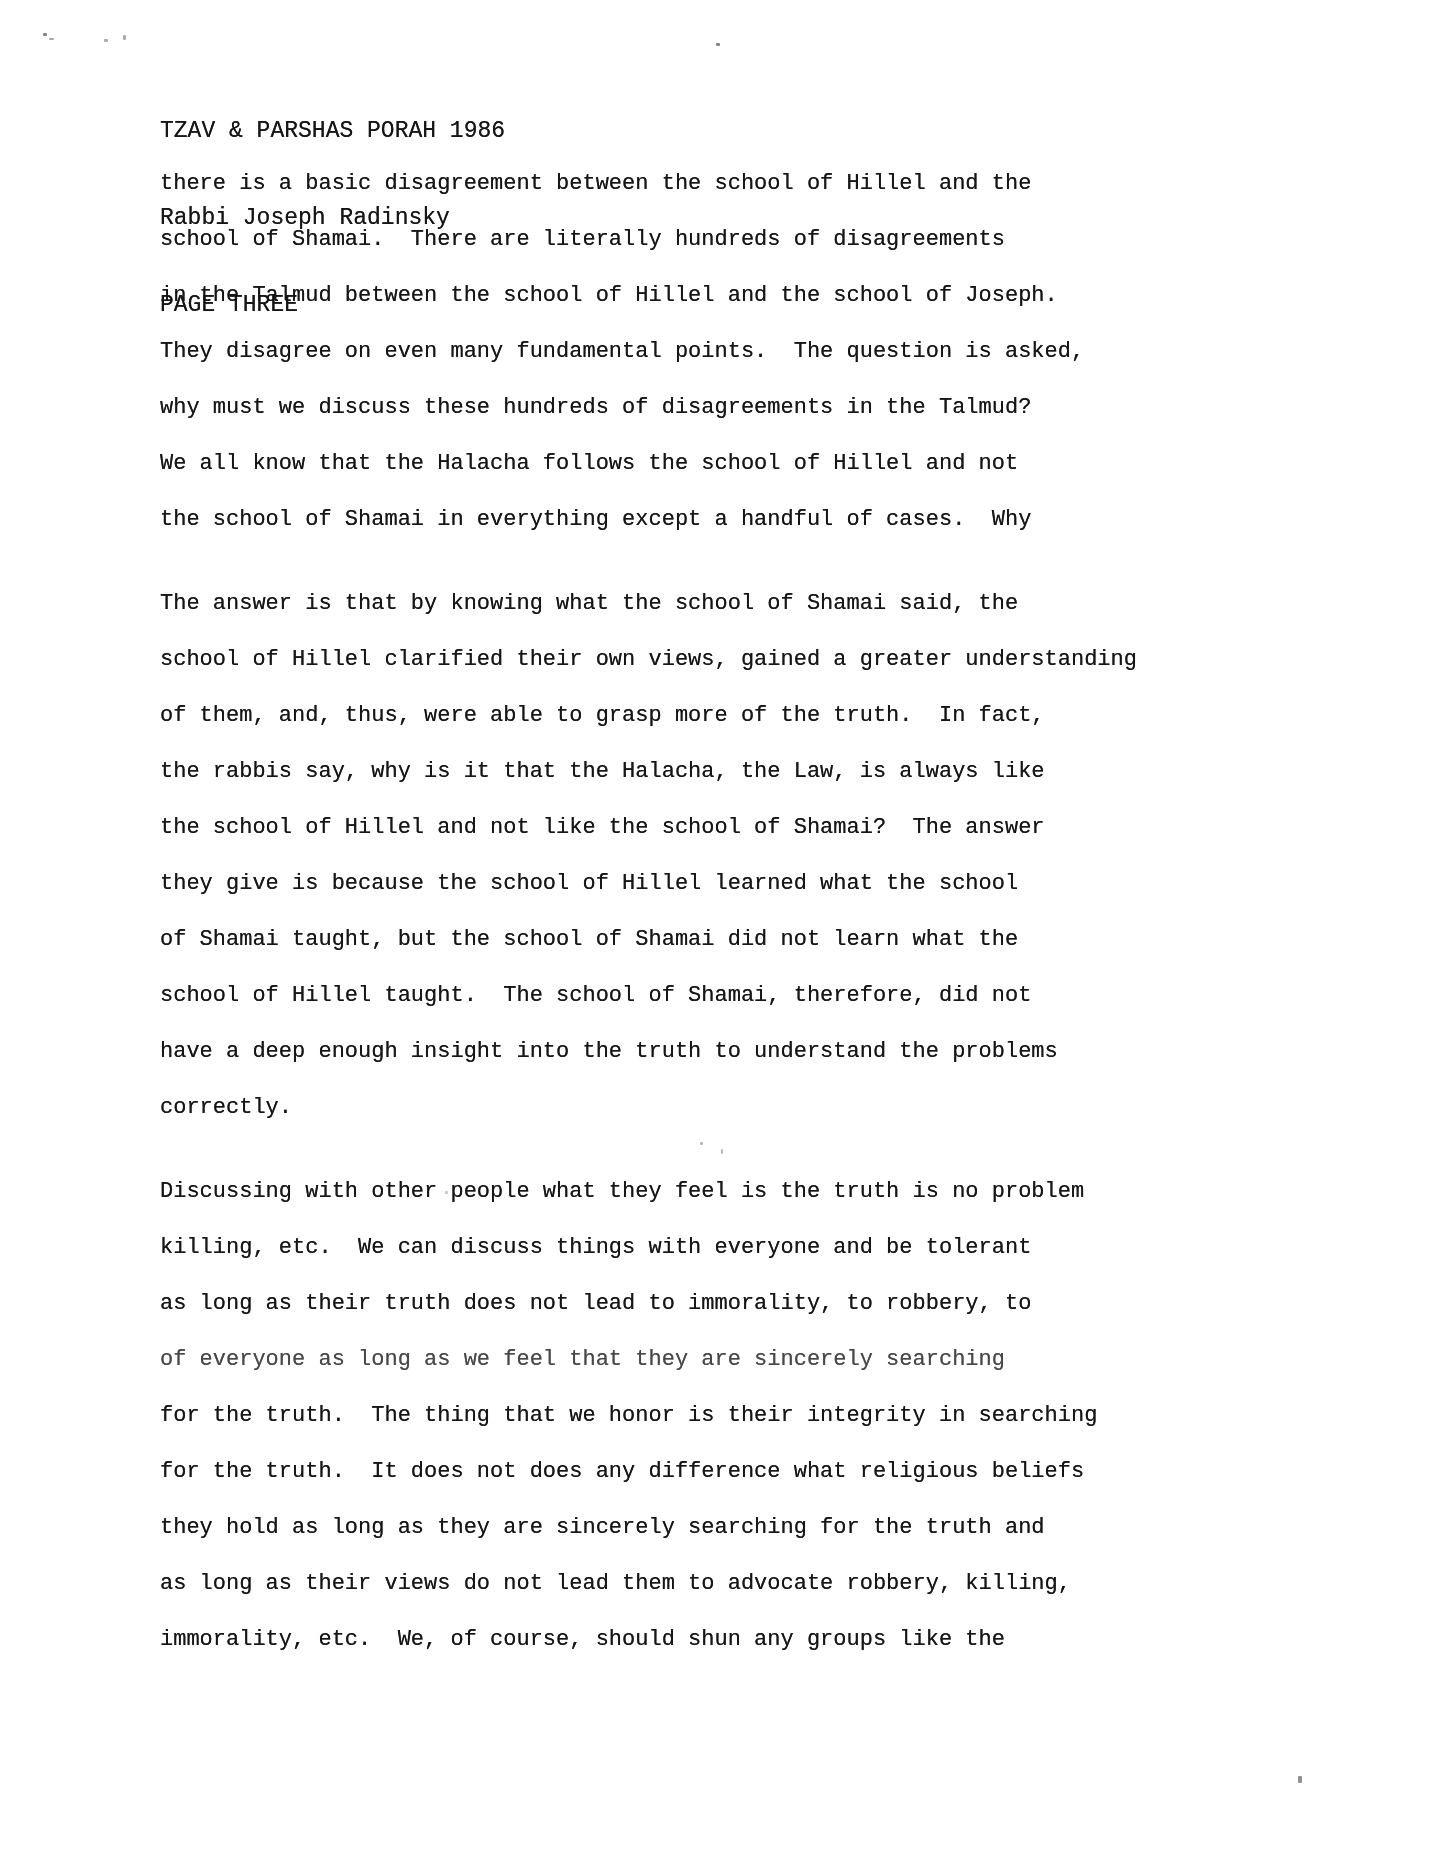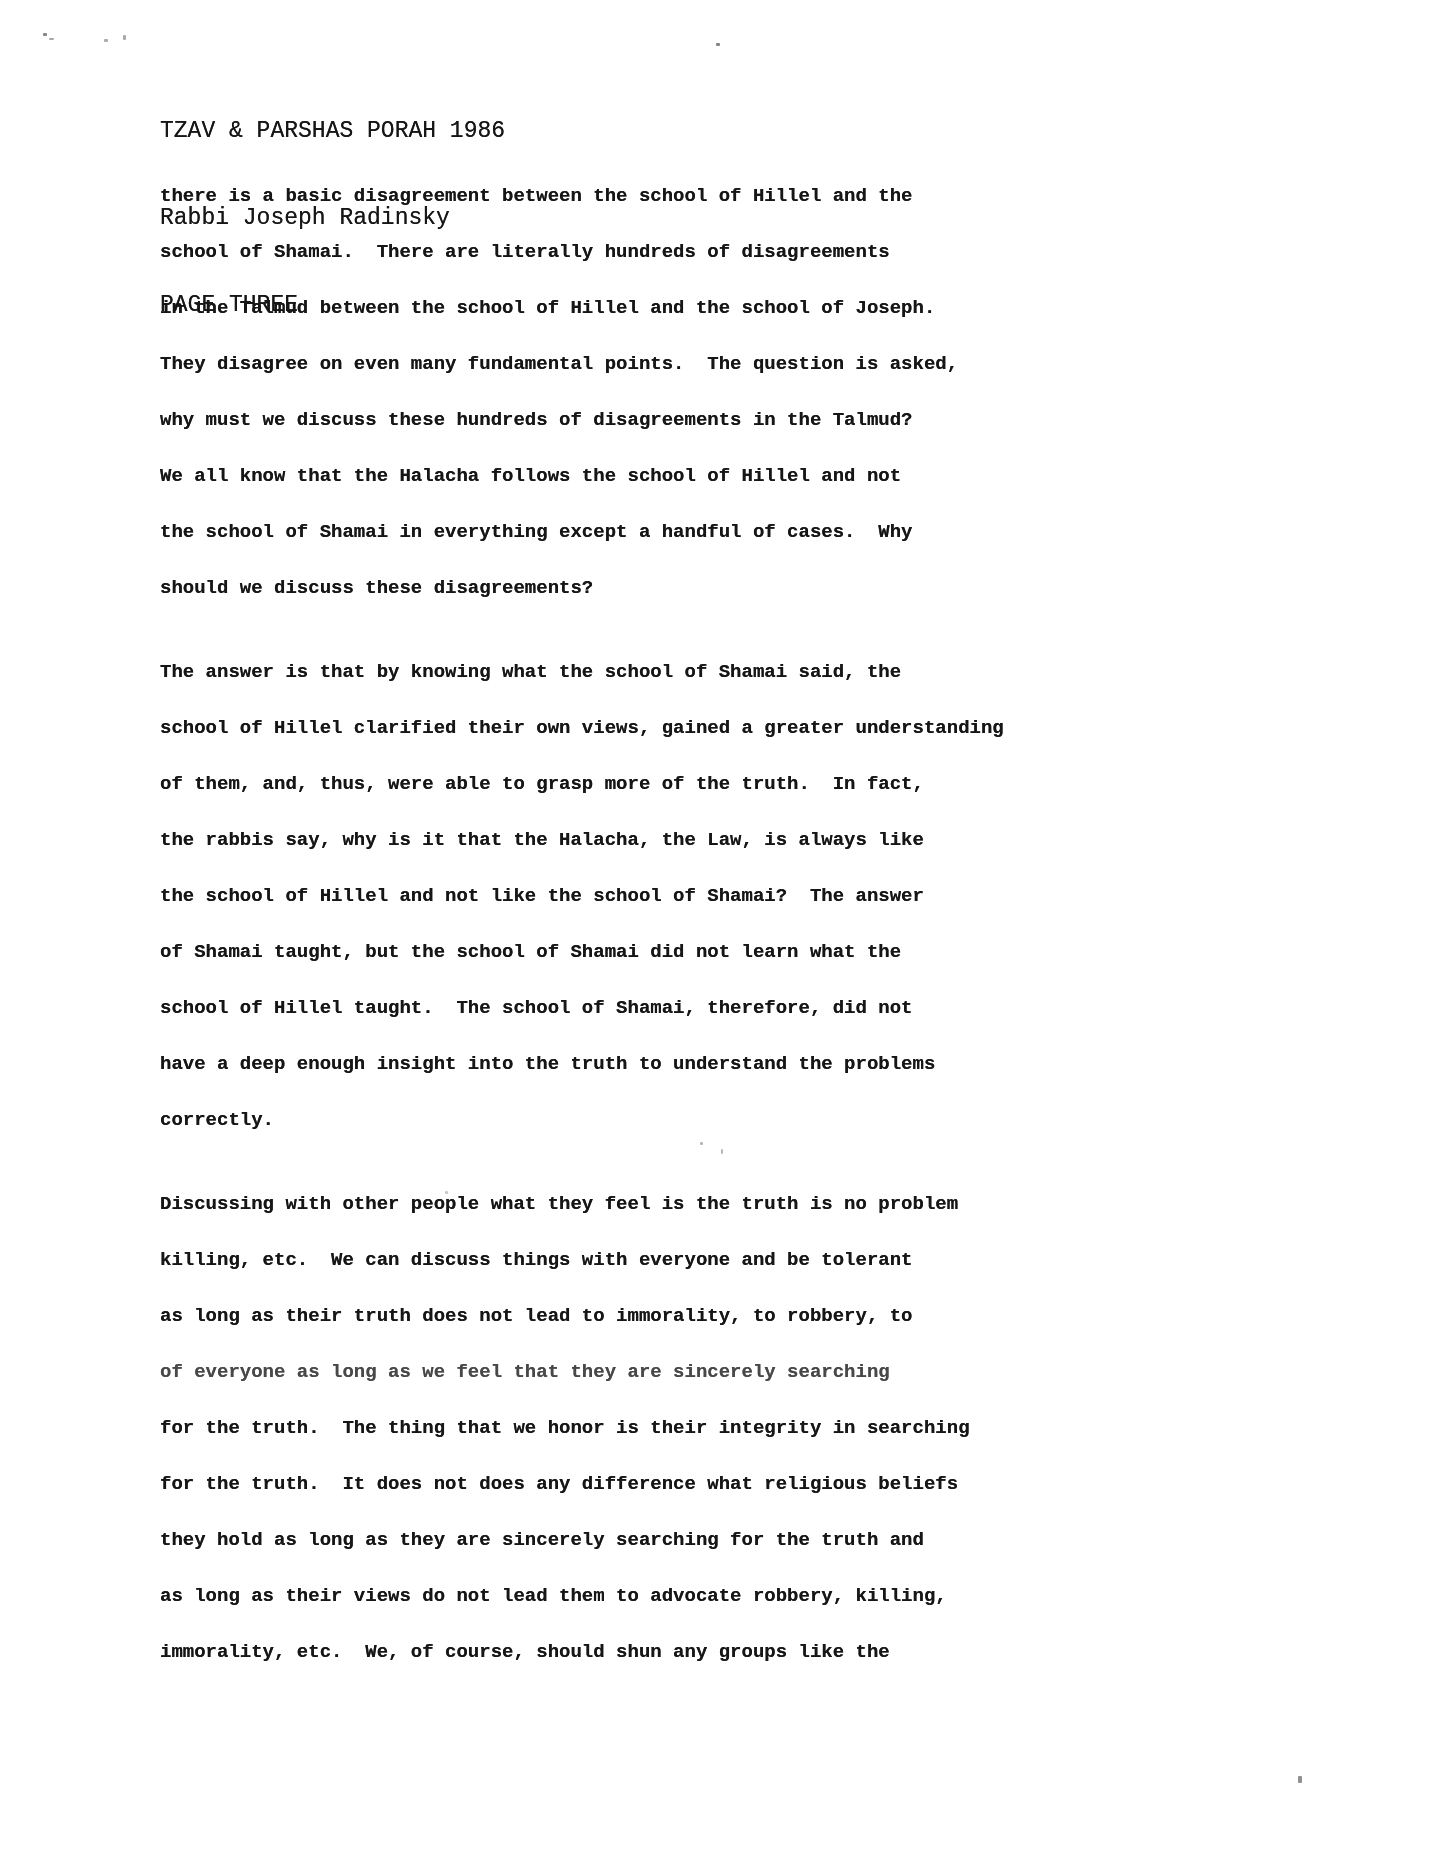--- a/index.html
+++ b/index.html
@@ -22,25 +22,24 @@
     left: 160px;
     top: 59px;
     font-size: 23px;
     line-height: 29px;
     white-space: pre;
     text-shadow: 0 0 0.5px rgba(10,10,10,0.75);
   }
   .doc-body {
     position: absolute;
     left: 160px;
-    top: 168px;
-    font-size: 19px;
+    top: 156px;
+    font-size: 22px;
     line-height: 56px;
     text-shadow: 0 0 0.5px rgba(10,10,10,0.75);
-    font-weight: bold;
   }
   .para { margin: 0 0 28px 0; }
   .line { white-space: pre; }
   .line.faded { opacity: 0.78; }
   .speck {
     position: absolute;
     background: #222;
     border-radius: 1px;
   }
 </style>
@@ -57,28 +56,28 @@
 
   <main class="doc-body">
       <div class="para">
         <div class="line">there is a basic disagreement between the school of Hillel and the</div>
         <div class="line">school of Shamai.  There are literally hundreds of disagreements</div>
         <div class="line">in the Talmud between the school of Hillel and the school of Joseph.</div>
         <div class="line">They disagree on even many fundamental points.  The question is asked,</div>
         <div class="line">why must we discuss these hundreds of disagreements in the Talmud?</div>
         <div class="line">We all know that the Halacha follows the school of Hillel and not</div>
         <div class="line">the school of Shamai in everything except a handful of cases.  Why</div>
-        <div class="line">should we discuss these disagreements?</div>
       </div>
       <div class="para">
         <div class="line">The answer is that by knowing what the school of Shamai said, the</div>
         <div class="line">school of Hillel clarified their own views, gained a greater understanding</div>
         <div class="line">of them, and, thus, were able to grasp more of the truth.  In fact,</div>
         <div class="line">the rabbis say, why is it that the Halacha, the Law, is always like</div>
         <div class="line">the school of Hillel and not like the school of Shamai?  The answer</div>
+        <div class="line">they give is because the school of Hillel learned what the school</div>
         <div class="line">of Shamai taught, but the school of Shamai did not learn what the</div>
         <div class="line">school of Hillel taught.  The school of Shamai, therefore, did not</div>
         <div class="line">have a deep enough insight into the truth to understand the problems</div>
         <div class="line">correctly.</div>
       </div>
       <div class="para">
         <div class="line">Discussing with other people what they feel is the truth is no problem</div>
         <div class="line">killing, etc.  We can discuss things with everyone and be tolerant</div>
         <div class="line">as long as their truth does not lead to immorality, to robbery, to</div>
         <div class="line faded">of everyone as long as we feel that they are sincerely searching</div>

